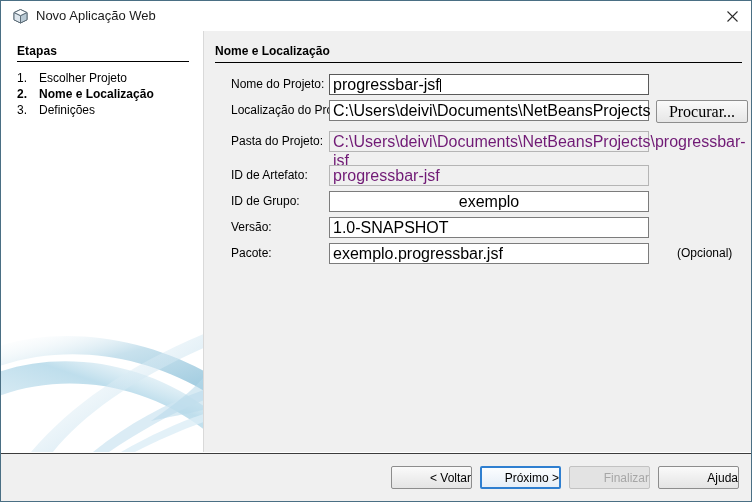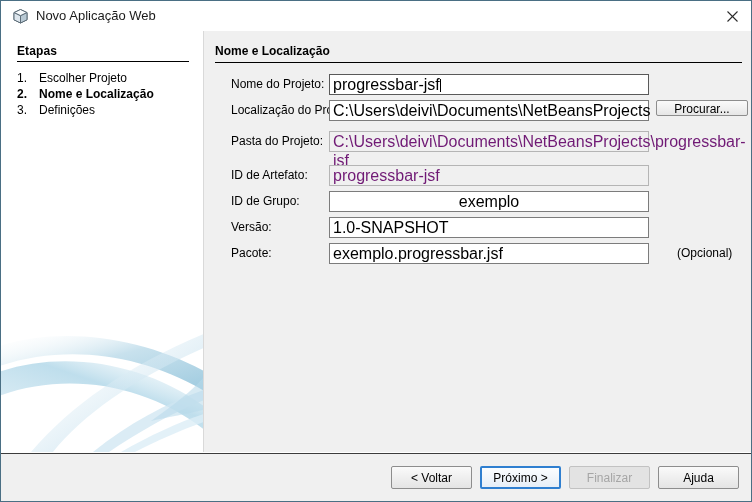--- a/index.html
+++ b/index.html
@@ -191,27 +191,27 @@
     top: 3px;
     color: #000;
     white-space: nowrap;
   }
 
   .browse-button {
     position: absolute;
     left: 452px;
     top: 0px;
     width: 92px;
-    height: 16px;
+    height: 23px;
     box-sizing: border-box;
     border: 1px solid #8d8d8d;
     border-radius: 2px;
     background: linear-gradient(#fafafa, #e6e6e6);
-    font-family: Liberation Sans, sans-serif;
-    font-size: 12px;
+    font-family: Liberation Serif, serif;
+    font-size: 16px;
     color: #000;
     cursor: default;
   }
 
   
   .footer {
     position: absolute;
     left: 0;
     top: 452px;
     width: 750px;
@@ -231,20 +231,21 @@
     height: 23px;
     box-sizing: border-box;
     border: 1px solid #8d8d8d;
     border-radius: 2px;
     background: linear-gradient(#fafafa, #e4e4e4);
     font-family: "Liberation Sans", sans-serif;
     font-size: 12px;
     color: #000;
     cursor: default;
     padding: 0;
+    text-align: right;
   }
   .btn.focused {
     border: 2px solid #2f7fd0;
     background: linear-gradient(#fbfdff, #e6eef7);
   }
   .btn.disabled {
     color: #a6a6a6;
     background: #e3e3e3;
     border: 1px solid #c2c2c2;
   }

